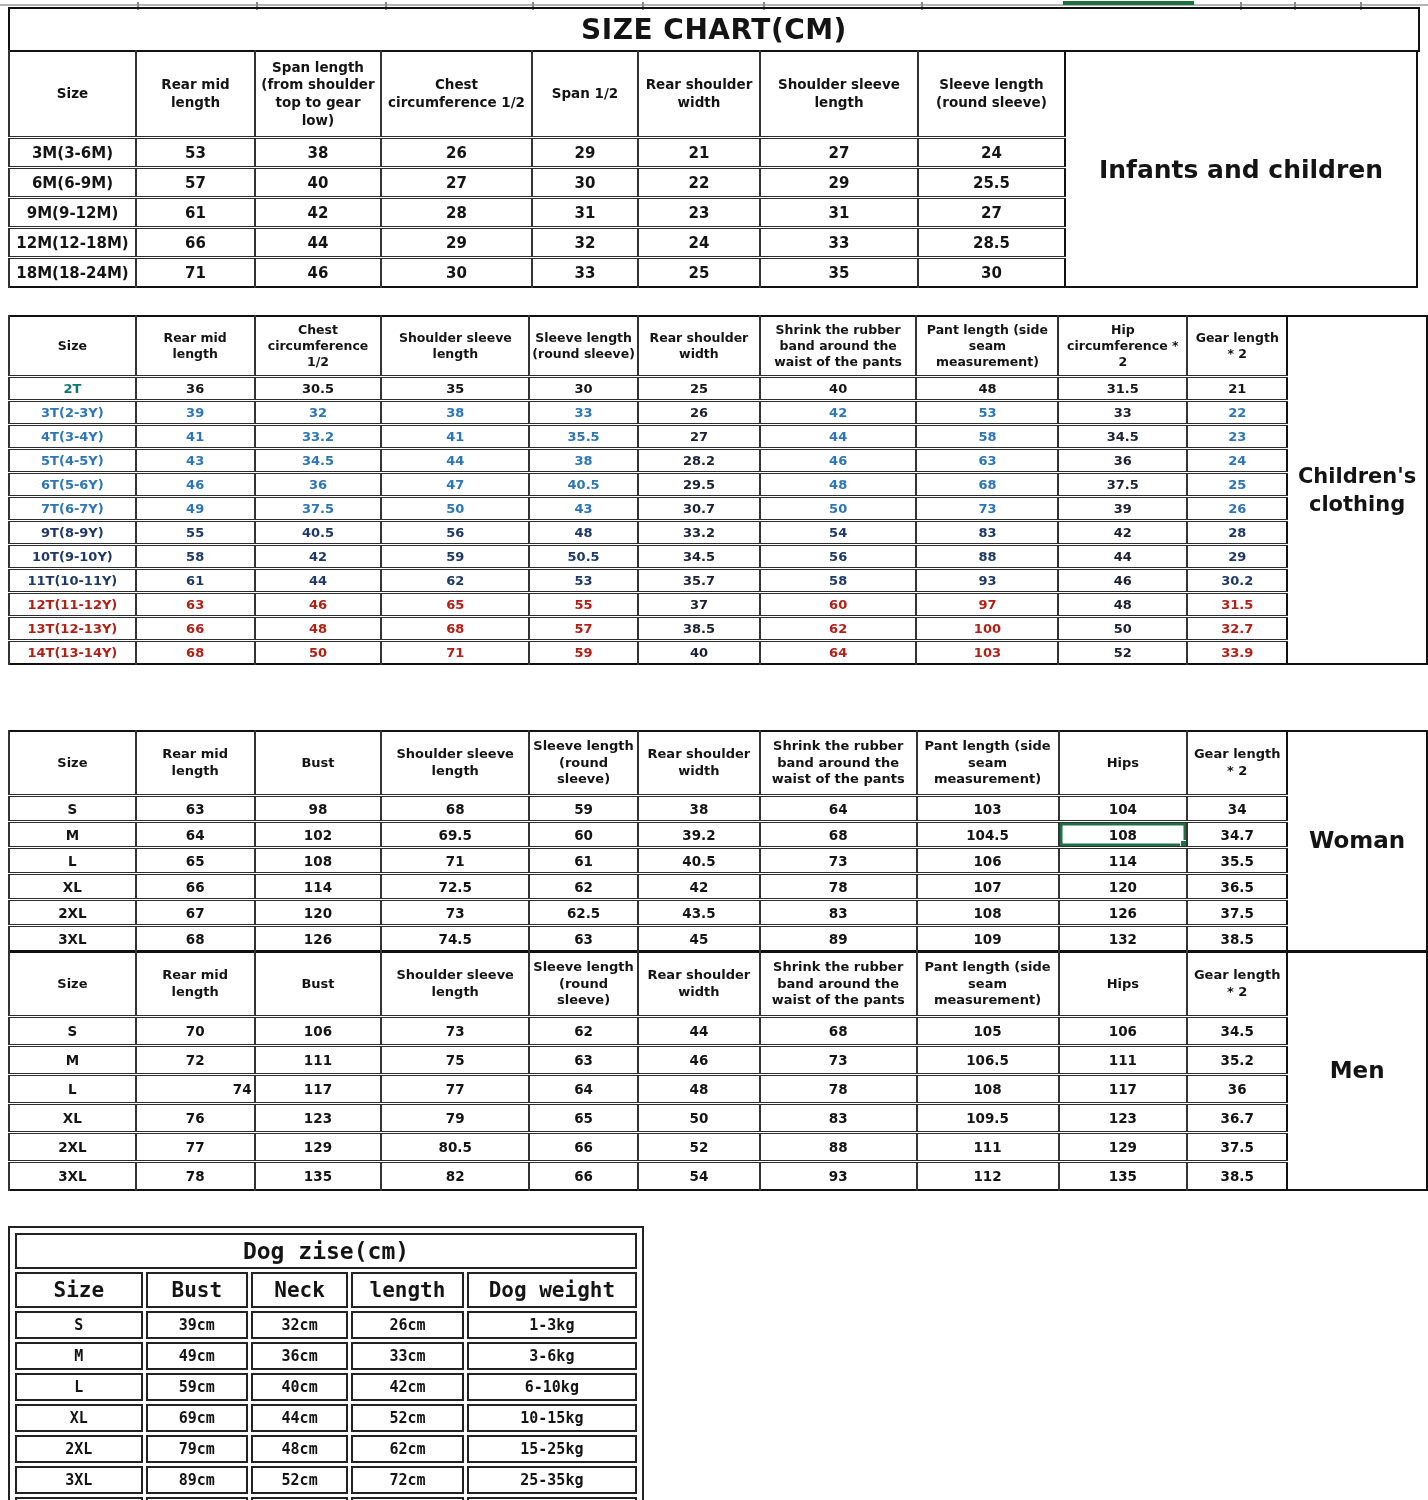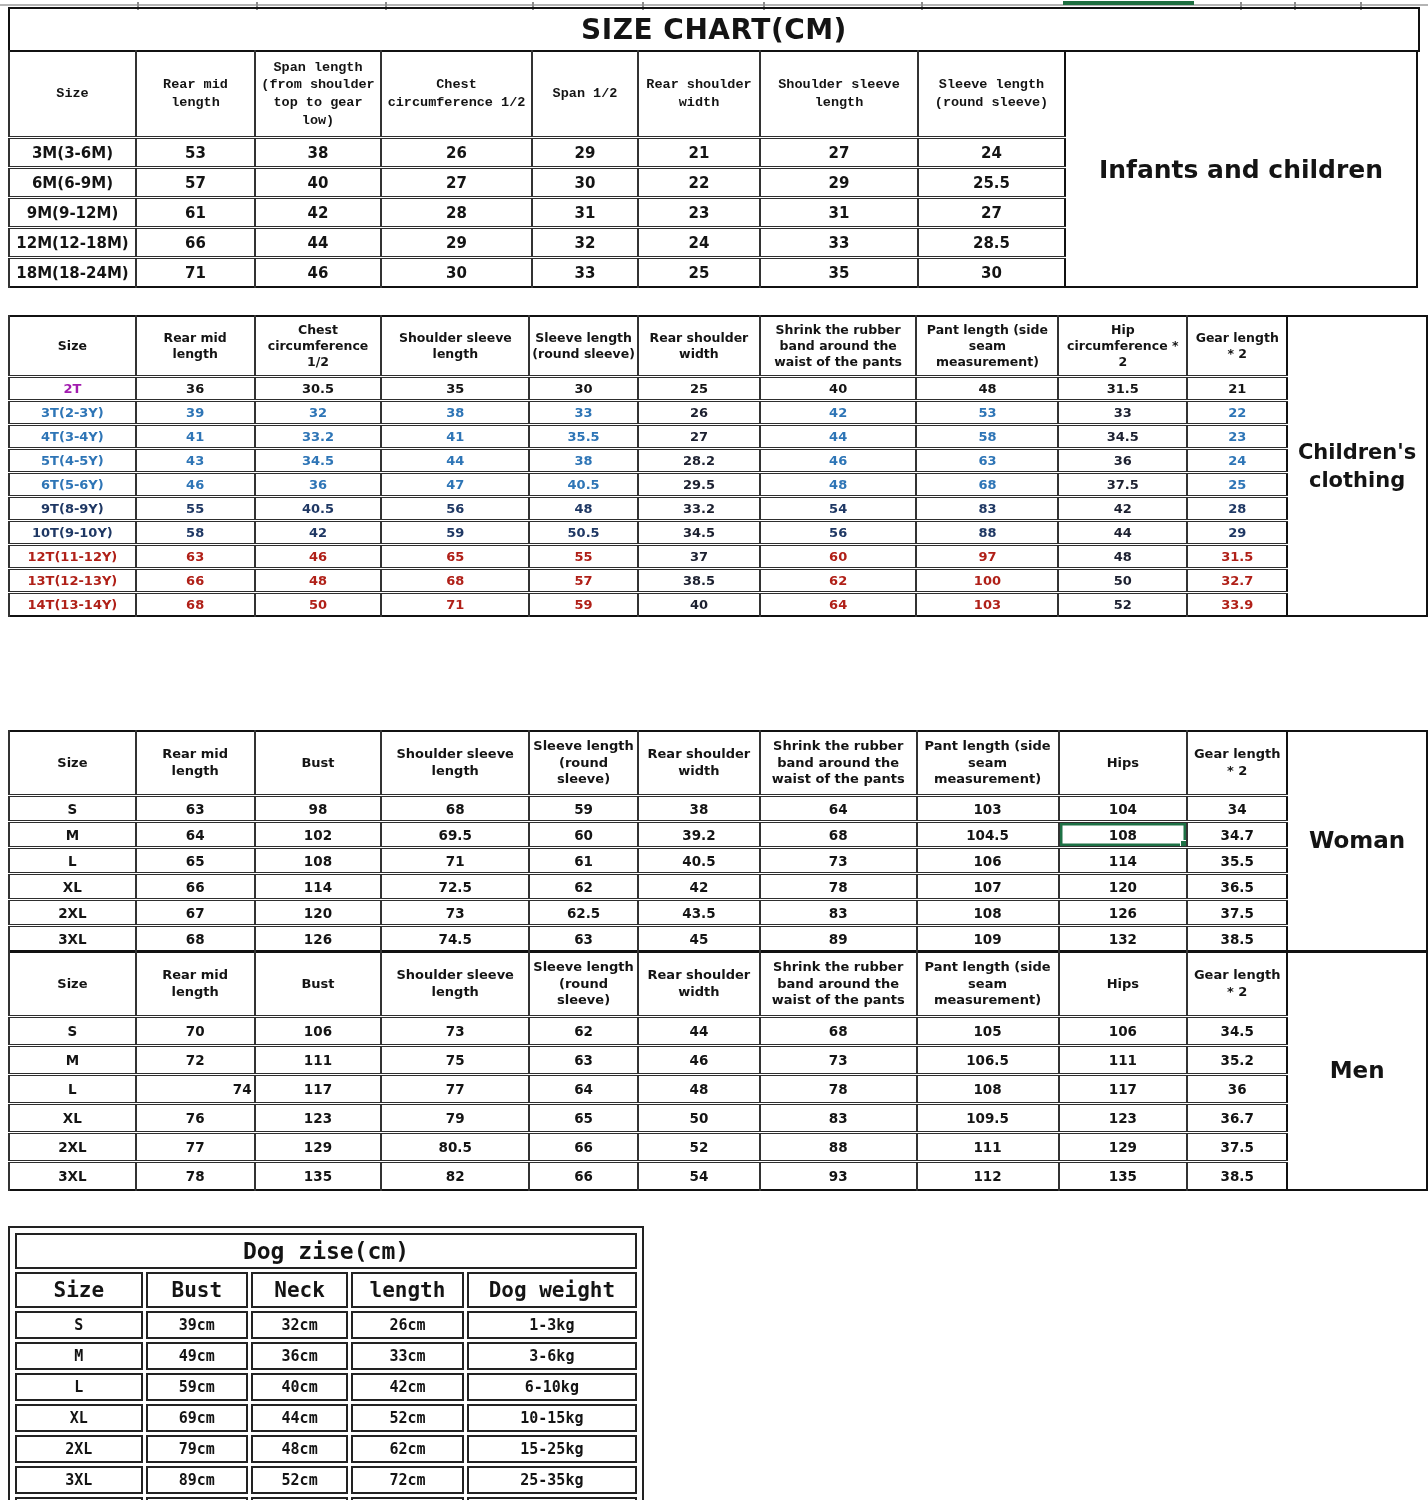--- a/index.html
+++ b/index.html
@@ -18,21 +18,21 @@
   .section{position:absolute;display:flex;align-items:stretch;}
 
   table.grid{border-collapse:collapse;table-layout:fixed;border:2px solid #111;background:#fff;}
   .grid th,.grid td{border-left:2px solid #333;padding:0 2px;text-align:center;vertical-align:middle;
                     overflow:hidden;}
   .grid th{font-size:13px;font-weight:bold;line-height:1.3;border-top:3px double #2e2e2e;}
   .grid td{font-size:13.5px;font-weight:bold;border-top:3px double #2e2e2e;}
   .grid thead th{border-top:none;}
 
   
-  .t1 thead th{height:84px;font-size:13.5px;font-family:Liberation Mono, monospace;}
+  .t1 thead th{height:84px;font-size:13.5px;}
   .t1 td{height:27px;font-size:15px;}
   .t2 thead th{height:58px;font-size:12.5px;}
   .t2 td{height:21px;font-size:13px;}
   .t3 thead th{height:62px;}
   .t3 td{height:23px;}
   .t4 thead th{height:62px;}
   .t4 td{height:26px;}
 
   .side-box{border:2px solid #111;border-left:none;display:flex;align-items:center;justify-content:center;
             text-align:center;font-weight:bold;background:#fff;}
@@ -177,21 +177,21 @@
             <th>Sleeve length (round sleeve)</th>
             <th>Rear shoulder width</th>
             <th>Shrink the rubber band around the waist of the pants</th>
             <th>Pant length (side seam measurement)</th>
             <th>Hip circumference * 2</th>
             <th>Gear length * 2</th>
           </tr>
         </thead>
       <tbody>
           <tr>
-            <td style="color: #a21caf;">2T</td>
+            <td style="color: #0f766e;">2T</td>
             <td style="color: rgb(20, 20, 20);">36</td>
             <td style="color: rgb(20, 20, 20);">30.5</td>
             <td style="color: rgb(20, 20, 20);">35</td>
             <td style="color: rgb(20, 20, 20);">30</td>
             <td style="color: rgb(20, 20, 20);">25</td>
             <td style="color: rgb(20, 20, 20);">40</td>
             <td style="color: rgb(20, 20, 20);">48</td>
             <td style="color: rgb(20, 20, 20);">31.5</td>
             <td style="color: rgb(20, 20, 20);">21</td>
           </tr>
@@ -237,20 +237,32 @@
             <td style="color: rgb(46, 117, 182);">36</td>
             <td style="color: rgb(46, 117, 182);">47</td>
             <td style="color: rgb(46, 117, 182);">40.5</td>
             <td style="color: rgb(28, 32, 48);">29.5</td>
             <td style="color: rgb(46, 117, 182);">48</td>
             <td style="color: rgb(46, 117, 182);">68</td>
             <td style="color: rgb(28, 32, 48);">37.5</td>
             <td style="color: rgb(46, 117, 182);">25</td>
           </tr>
           <tr>
+            <td style="color: rgb(46, 117, 182);">7T(6-7Y)</td>
+            <td style="color: rgb(46, 117, 182);">49</td>
+            <td style="color: rgb(46, 117, 182);">37.5</td>
+            <td style="color: rgb(46, 117, 182);">50</td>
+            <td style="color: rgb(46, 117, 182);">43</td>
+            <td style="color: rgb(28, 32, 48);">30.7</td>
+            <td style="color: rgb(46, 117, 182);">50</td>
+            <td style="color: rgb(46, 117, 182);">73</td>
+            <td style="color: rgb(28, 32, 48);">39</td>
+            <td style="color: rgb(46, 117, 182);">26</td>
+          </tr>
+          <tr>
             <td style="color: rgb(31, 56, 100);">9T(8-9Y)</td>
             <td style="color: rgb(31, 56, 100);">55</td>
             <td style="color: rgb(31, 56, 100);">40.5</td>
             <td style="color: rgb(31, 56, 100);">56</td>
             <td style="color: rgb(31, 56, 100);">48</td>
             <td style="color: rgb(28, 32, 48);">33.2</td>
             <td style="color: rgb(31, 56, 100);">54</td>
             <td style="color: rgb(31, 56, 100);">83</td>
             <td style="color: rgb(28, 32, 48);">42</td>
             <td style="color: rgb(31, 56, 100);">28</td>
@@ -259,20 +271,32 @@
             <td style="color: rgb(31, 56, 100);">10T(9-10Y)</td>
             <td style="color: rgb(31, 56, 100);">58</td>
             <td style="color: rgb(31, 56, 100);">42</td>
             <td style="color: rgb(31, 56, 100);">59</td>
             <td style="color: rgb(31, 56, 100); margin-left: 28px;">50.5</td>
             <td style="color: rgb(28, 32, 48);">34.5</td>
             <td style="color: rgb(31, 56, 100);">56</td>
             <td style="color: rgb(31, 56, 100);">88</td>
             <td style="color: rgb(28, 32, 48);">44</td>
             <td style="color: rgb(31, 56, 100);">29</td>
+          </tr>
+          <tr>
+            <td style="color: rgb(31, 56, 100);">11T(10-11Y)</td>
+            <td style="color: rgb(31, 56, 100);">61</td>
+            <td style="color: rgb(31, 56, 100);">44</td>
+            <td style="color: rgb(31, 56, 100);">62</td>
+            <td style="color: rgb(31, 56, 100);">53</td>
+            <td style="color: rgb(28, 32, 48);">35.7</td>
+            <td style="color: rgb(31, 56, 100);">58</td>
+            <td style="color: rgb(31, 56, 100);">93</td>
+            <td style="color: rgb(28, 32, 48);">46</td>
+            <td style="color: rgb(31, 56, 100);">30.2</td>
           </tr>
           <tr>
             <td style="color: rgb(176, 32, 24); margin-top: 16px;">12T(11-12Y)</td>
             <td style="color: rgb(176, 32, 24);">63</td>
             <td style="color: rgb(176, 32, 24);">46</td>
             <td style="color: rgb(176, 32, 24);">65</td>
             <td style="color: rgb(176, 32, 24);">55</td>
             <td style="color: rgb(28, 32, 48);">37</td>
             <td style="color: rgb(176, 32, 24);">60</td>
             <td style="color: rgb(176, 32, 24);">97</td>

